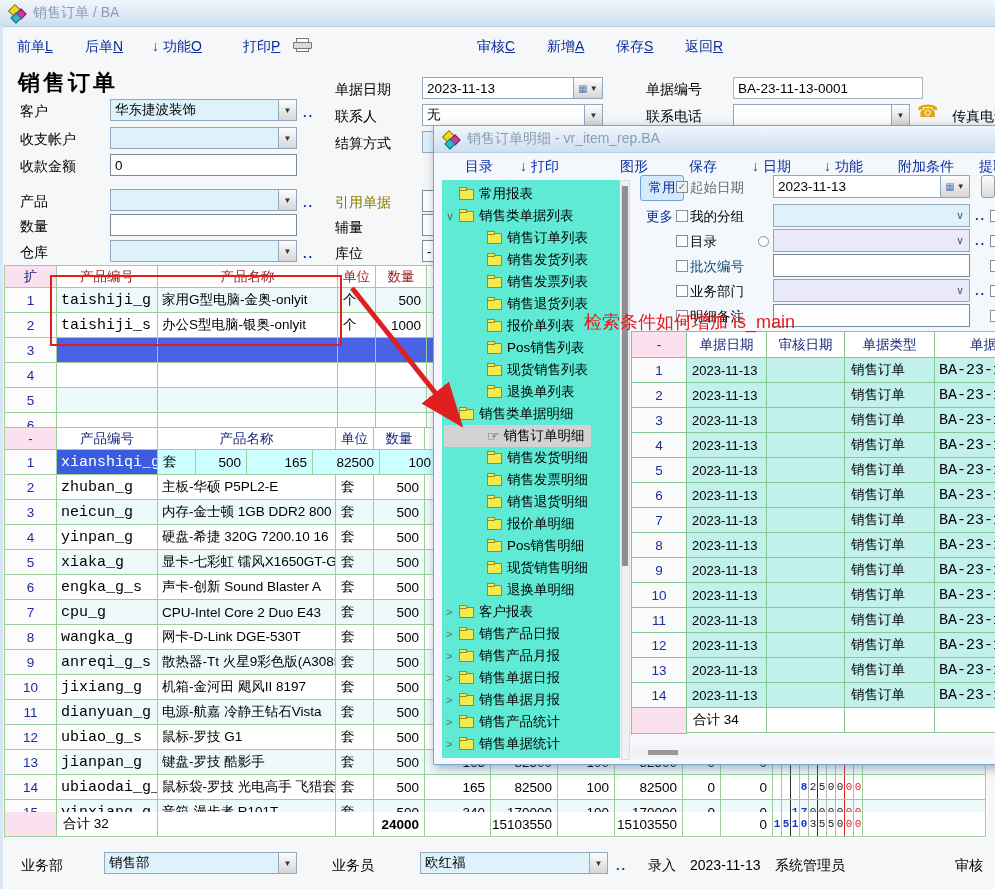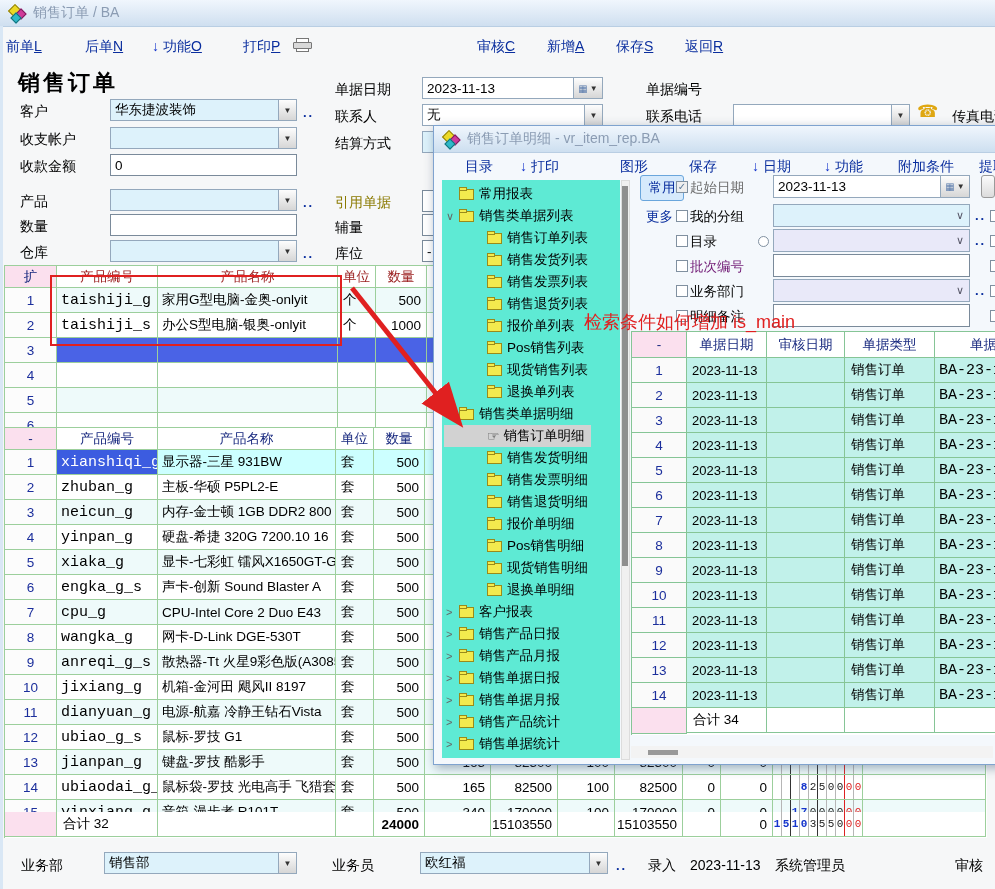--- a/index.html
+++ b/index.html
@@ -101,21 +101,21 @@
     <span class="appicon">
         <i class="d1"></i>
         <i class="d2"></i>
         <i class="d3"></i>
       </span>
     <span class="win-title">销售订单 / BA</span>
   </div>
   <div class="abs edge"></div>
 
   <div id="tb-left">
-      <div class="tb-item abs" style="left: 6px; top: 38px;"><span>前单</span><u>L</u></div>
+      <div class="tb-item abs" style="left: 17px; top: 38px;"><span>前单</span><u>L</u></div>
       <div class="tb-item abs" style="left: 85px; top: 38px;"><span>后单</span><u>N</u></div>
       <div class="tb-item abs" style="left: 152px; top: 38px;"><span class="funnel">↓</span><span>功能</span><u>O</u></div>
       <div class="tb-item abs" style="left: 243px; top: 38px;"><span>打印</span><u>P</u></div>
     </div>
   <div class="abs printer" style="left:293px;top:38px">
       <span class="pt"></span>
       <span class="pb"></span>
       <span class="po"></span>
     </div>
   <div id="tb-right">
@@ -166,20 +166,23 @@
 
   <div class="abs lbl" style="left:335px;top:81px">单据日期</div>
   <div class="abs combo" style="left:422px;top:77px;width:181px">
     <span class="val">2023-11-13</span>
     <span class="cbtn wide">
         <span>▦</span>
         <span style="font-size:8px;color:#333">▼</span>
       </span>
   </div>
   <div class="abs lbl" style="left:646px;top:81px">单据编号</div>
+  <div class="abs input" style="left:733px;top:77px;width:190px;border-color:#aab4be">
+      <span>BA-23-11-13-0001</span>
+    </div>
 
   <div class="abs lbl" style="left:335px;top:108px">联系人</div>
   <div class="abs combo" style="left:422px;top:104px;width:181px">
     <span class="val">无</span>
     <span class="cbtn">▼</span>
   </div>
   <div class="abs lbl" style="left:646px;top:108px">联系电话</div>
   <div class="abs combo" style="left:733px;top:104px;width:177px">
     <span class="val"></span>
     <span class="cbtn">▼</span>
@@ -276,21 +279,20 @@
         <div class="cell hc " style="width: 52px; height: 22px;"></div>
         <div class="cell hc " style="width: 90px; height: 22px;"></div>
         <div class="cell hc " style="width: 123px; height: 22px;"></div>
       </div>
   </div>
   <div class="grid" style="left:4px;top:450px;width:982px;height:362px;border-top:none">
     <div id="bot-rows">
         <div class="trow selrow">
           <div class="cell num" style="width: 52px;">1</div>
           <div class="cell code selcell" style="width: 101px;">xianshiqi_g</div>
-          <div class="cell name" style="width: 178px;">显示器-三星 931BW</div>
           <div class="cell unit" style="width: 38px;">套</div>
           <div class="cell rr" style="width: 51px;">500</div>
           <div class="cell rr" style="width: 66px;">165</div>
           <div class="cell rr" style="width: 67px;">82500</div>
           <div class="cell rr" style="width: 57px;">100</div>
           <div class="cell rr" style="width: 68px;">82500</div>
           <div class="cell rr" style="width: 38px;">0</div>
           <div class="cell rr" style="width: 52px;">0</div>
           <div class="cell dgwrap" style="width: 90px;">
             <div class="dg">
@@ -931,21 +933,21 @@
         <div class="cb abs" style="left: 242px; top: 109px;"></div>
         <div class="abs" style="left: 256px; top: 107px; font-size: 13.5px; color: rgb(0, 0, 0);">目录</div>
         <div class="rad abs" style="left: 324px; top: 110px;"></div>
         <div class="combo abs lav" style="left: 339px; top: 103px; width: 197px; height: 23px;">
           <span class="val"></span>
           <span class="chevbtn">∨</span>
         </div>
         <div class="dots abs" style="left: 541px; top: 107px;">..</div>
         <div class="cb abs" style="left: 556px; top: 109px;"></div>
         <div class="cb abs" style="left: 242px; top: 134px;"></div>
-        <div class="abs" style="left: 256px; top: 132px; font-size: 13.5px; color: #701a75;">批次编号</div>
+        <div class="abs" style="left: 256px; top: 132px; font-size: 13.5px; color: #0c4a6e;">批次编号</div>
         <div class="input abs" style="left: 339px; top: 128px; width: 197px; height: 23px;"></div>
         <div class="cb abs" style="left: 556px; top: 134px;"></div>
         <div class="cb abs" style="left: 242px; top: 159px;"></div>
         <div class="abs" style="left: 256px; top: 157px; font-size: 13.5px; color: rgb(0, 0, 0);">业务部门</div>
         <div class="combo abs lav" style="left: 339px; top: 153px; width: 197px; height: 23px;">
           <span class="val"></span>
           <span class="chevbtn">∨</span>
         </div>
         <div class="dots abs" style="left: 541px; top: 157px;">..</div>
         <div class="cb abs" style="left: 556px; top: 159px;"></div>

